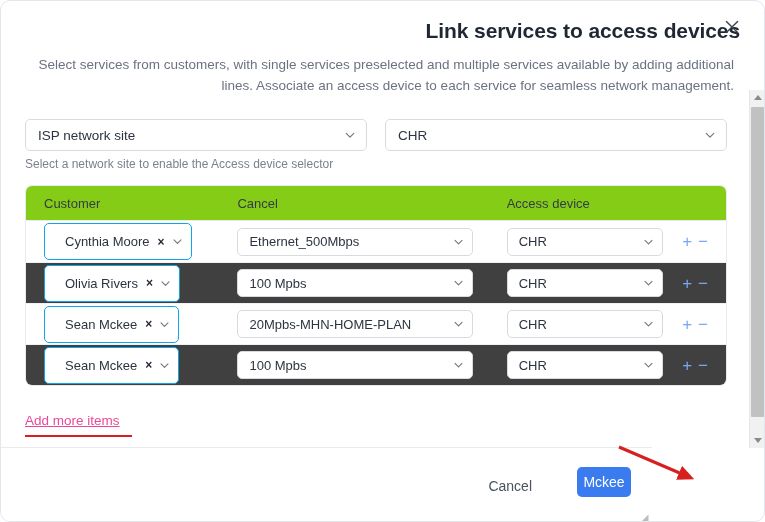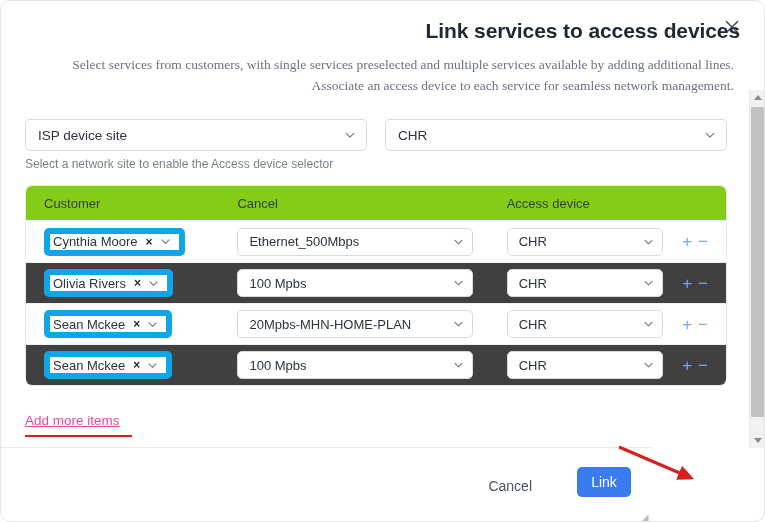--- a/index.html
+++ b/index.html
@@ -37,21 +37,20 @@
     letter-spacing: -0.1px;
     line-height: 28px;
     margin: 0;
   }
   .dlg-subtitle {
     font-size: 13.5px;
     color: #6b7280;
     line-height: 21px;
     margin: 9px 0 0 7px;
     max-width: 700px;
-    font-family: Liberation Serif, serif;
   }
   .close-btn {
     position: absolute;
     right: 18px; top: 12px;
     width: 28px; height: 28px;
     display: flex; align-items: center; justify-content: center;
     cursor: pointer;
     color: #3c4451;
   }
   .close-btn svg { display: block; }
@@ -143,27 +142,27 @@
   .trow + .trow { border-top: 1px solid #eef1f5; }
 
   .cell { display: flex; align-items: center; }
   .cell.col-customer { padding-left: 18px; }
   .cell.col-service  { padding-left: 12px; }
   .cell.col-device   { padding-left: 12px; }
   .cell.col-actions  { padding-left: 8px; gap: 6px; }
 
   .chip-select {
     position: relative;
-    height: 28px;
-    background: #ffffff;
-    border: 6px solid #0ea5e9;
+    height: 37px;
+    background: #ffffff;
+    border: 1px solid #0ea5e9;
     border-radius: 5px;
     display: inline-flex;
     align-items: center;
-    padding: 0 8px 0 3px;
+    padding: 0 8px 0 20px;
     font-size: 13px;
     color: #2c3440;
     cursor: pointer;
     white-space: nowrap;
   }
   .chip-x {
     margin-left: 8px;
     font-size: 12px;
     font-weight: bold;
     color: #1f2733;
@@ -329,21 +328,21 @@
   <div class="close-btn">
     <svg width="16" height="16" viewBox="0 0 16 16" aria-hidden="true">
       <path d="M2.4 2.4 L13.6 13.6 M13.6 2.4 L2.4 13.6" stroke="currentColor" stroke-width="1.4" stroke-linecap="round"></path>
     </svg>
   </div>
 
   <div class="body-area">
 
     <div class="selector-row">
       <div class="select-box site">
-        <span>ISP device site</span>
+        <span>ISP network site</span>
         <span class="chev">
           <svg width="12" height="12" viewBox="0 0 12 12" aria-hidden="true">
             <path d="M2.2 4.3 L6 8.1 L9.8 4.3" fill="none" stroke="currentColor" stroke-width="1.2" stroke-linecap="round" stroke-linejoin="round"></path>
           </svg>
         </span>
       </div>
 
       <div class="select-box device-top">
         <span>CHR</span>
         <span class="chev">
@@ -531,21 +530,21 @@
         <i></i>
       </div>
     <div class="sb-thumb"></div>
     <div class="sb-arrow down">
         <i></i>
       </div>
   </div>
 
   <div class="footer">
     <span class="cancel-btn">Cancel</span>
-    <button class="link-btn">Link</button>
+    <button class="link-btn">Mckee</button>
     <span class="resize-grip">
       <svg width="9" height="9" viewBox="0 0 9 9" aria-hidden="true">
         <path d="M8.5 0.5 L8.5 8.5 L0.5 8.5 Z" fill="currentColor"></path>
       </svg>
     </span>
   </div>
 
   <svg class="annot-arrow" viewBox="0 0 96 60">
     <defs>
       <marker id="arrowhead" markerWidth="5.5" markerHeight="5" refX="3.6" refY="2.5" orient="auto">

